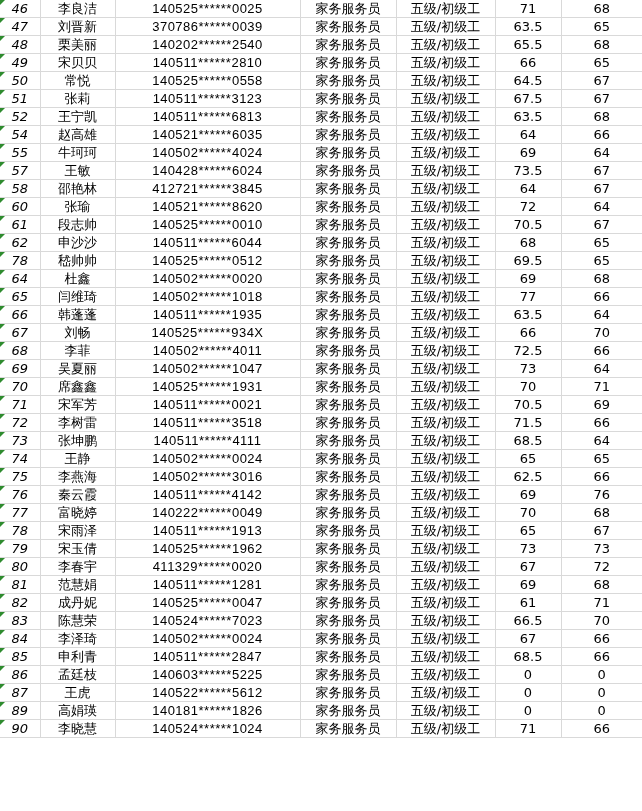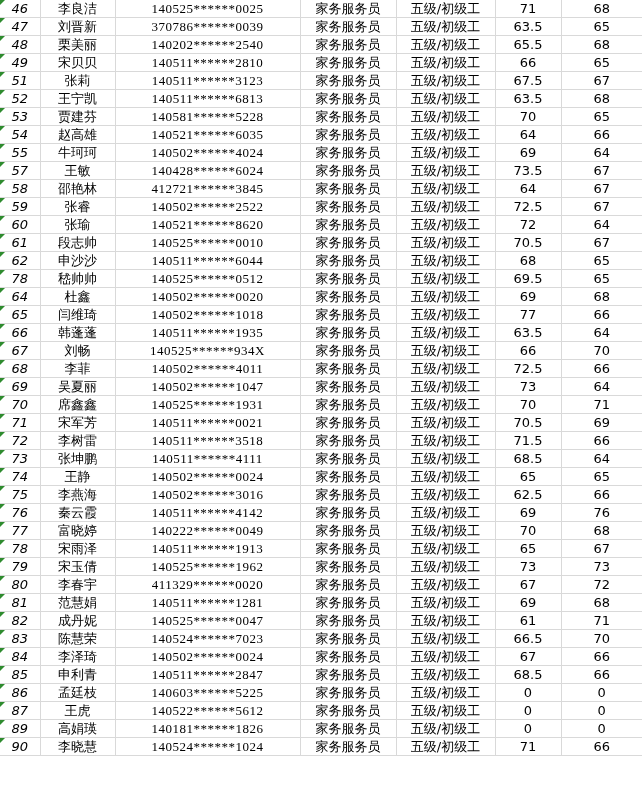--- a/index.html
+++ b/index.html
@@ -29,21 +29,21 @@
     font-size: 13px;
     line-height: 17px;
     white-space: nowrap;
     overflow: hidden;
     position: relative;
   }
   table.sheet tr td:last-child {
     border-right: none;
   }
   td.c0 { font-size: 12px; font-style: italic; }
-  td.c2 { font-family: Liberation Serif, serif; font-size: 12.5px; letter-spacing: 0.5px; }
+  td.c2 { font-family: Liberation Sans, sans-serif; font-size: 12.5px; letter-spacing: 0.5px; }
   td.c5, td.c6 { font-size: 13px; }
   .tri {
     position: absolute;
     top: 0;
     left: 0;
     width: 0;
     height: 0;
     border-top: 5px solid #2e8b2e;
     border-right: 5px solid transparent;
   }
@@ -93,47 +93,47 @@
       <tr>
     <td class="c0"><span class="tri"></span><span class="val">49</span></td>
     <td class="c1"><span class="val">宋贝贝</span></td>
     <td class="c2"><span class="val">140511******2810</span></td>
     <td class="c3"><span class="val">家务服务员</span></td>
     <td class="c4"><span class="val">五级/初级工</span></td>
     <td class="c5"><span class="val">66</span></td>
     <td class="c6"><span class="val">65</span></td>
   </tr>
       <tr>
+    <td class="c0"><span class="tri"></span><span class="val">50</span></td>
+    <td class="c1"><span class="val">常悦</span></td>
+    <td class="c2"><span class="val">140525******0558</span></td>
+    <td class="c3"><span class="val">家务服务员</span></td>
+    <td class="c4"><span class="val">五级/初级工</span></td>
+    <td class="c5"><span class="val">64.5</span></td>
+    <td class="c6"><span class="val">67</span></td>
+  </tr>
+      <tr>
     <td class="c0"><span class="tri"></span><span class="val">51</span></td>
     <td class="c1"><span class="val">张莉</span></td>
     <td class="c2"><span class="val">140511******3123</span></td>
     <td class="c3"><span class="val">家务服务员</span></td>
     <td class="c4"><span class="val">五级/初级工</span></td>
     <td class="c5"><span class="val">67.5</span></td>
     <td class="c6"><span class="val">67</span></td>
   </tr>
       <tr>
     <td class="c0"><span class="tri"></span><span class="val">52</span></td>
     <td class="c1"><span class="val">王宁凯</span></td>
     <td class="c2"><span class="val">140511******6813</span></td>
     <td class="c3"><span class="val">家务服务员</span></td>
     <td class="c4"><span class="val">五级/初级工</span></td>
     <td class="c5"><span class="val">63.5</span></td>
     <td class="c6"><span class="val">68</span></td>
   </tr>
       <tr>
-    <td class="c0"><span class="tri"></span><span class="val">53</span></td>
-    <td class="c1"><span class="val">贾建芬</span></td>
-    <td class="c2"><span class="val">140581******5228</span></td>
-    <td class="c3"><span class="val">家务服务员</span></td>
-    <td class="c4"><span class="val">五级/初级工</span></td>
-    <td class="c5"><span class="val">70</span></td>
-    <td class="c6"><span class="val">65</span></td>
-  </tr>
-      <tr>
     <td class="c0"><span class="tri"></span><span class="val">54</span></td>
     <td class="c1"><span class="val">赵高雄</span></td>
     <td class="c2"><span class="val">140521******6035</span></td>
     <td class="c3"><span class="val">家务服务员</span></td>
     <td class="c4"><span class="val">五级/初级工</span></td>
     <td class="c5"><span class="val">64</span></td>
     <td class="c6"><span class="val">66</span></td>
   </tr>
       <tr>
     <td class="c0"><span class="tri"></span><span class="val">55</span></td>
@@ -153,29 +153,20 @@
     <td class="c5"><span class="val">73.5</span></td>
     <td class="c6"><span class="val">67</span></td>
   </tr>
       <tr>
     <td class="c0"><span class="tri"></span><span class="val">58</span></td>
     <td class="c1"><span class="val">邵艳林</span></td>
     <td class="c2"><span class="val">412721******3845</span></td>
     <td class="c3"><span class="val">家务服务员</span></td>
     <td class="c4"><span class="val">五级/初级工</span></td>
     <td class="c5"><span class="val">64</span></td>
-    <td class="c6"><span class="val">67</span></td>
-  </tr>
-      <tr>
-    <td class="c0"><span class="tri"></span><span class="val">59</span></td>
-    <td class="c1"><span class="val">张睿</span></td>
-    <td class="c2"><span class="val">140502******2522</span></td>
-    <td class="c3"><span class="val">家务服务员</span></td>
-    <td class="c4"><span class="val">五级/初级工</span></td>
-    <td class="c5"><span class="val">72.5</span></td>
     <td class="c6"><span class="val">67</span></td>
   </tr>
       <tr>
     <td class="c0"><span class="tri"></span><span class="val">60</span></td>
     <td class="c1"><span class="val">张瑜</span></td>
     <td class="c2"><span class="val">140521******8620</span></td>
     <td class="c3"><span class="val">家务服务员</span></td>
     <td class="c4"><span class="val">五级/初级工</span></td>
     <td class="c5"><span class="val">72</span></td>
     <td class="c6"><span class="val">64</span></td>

